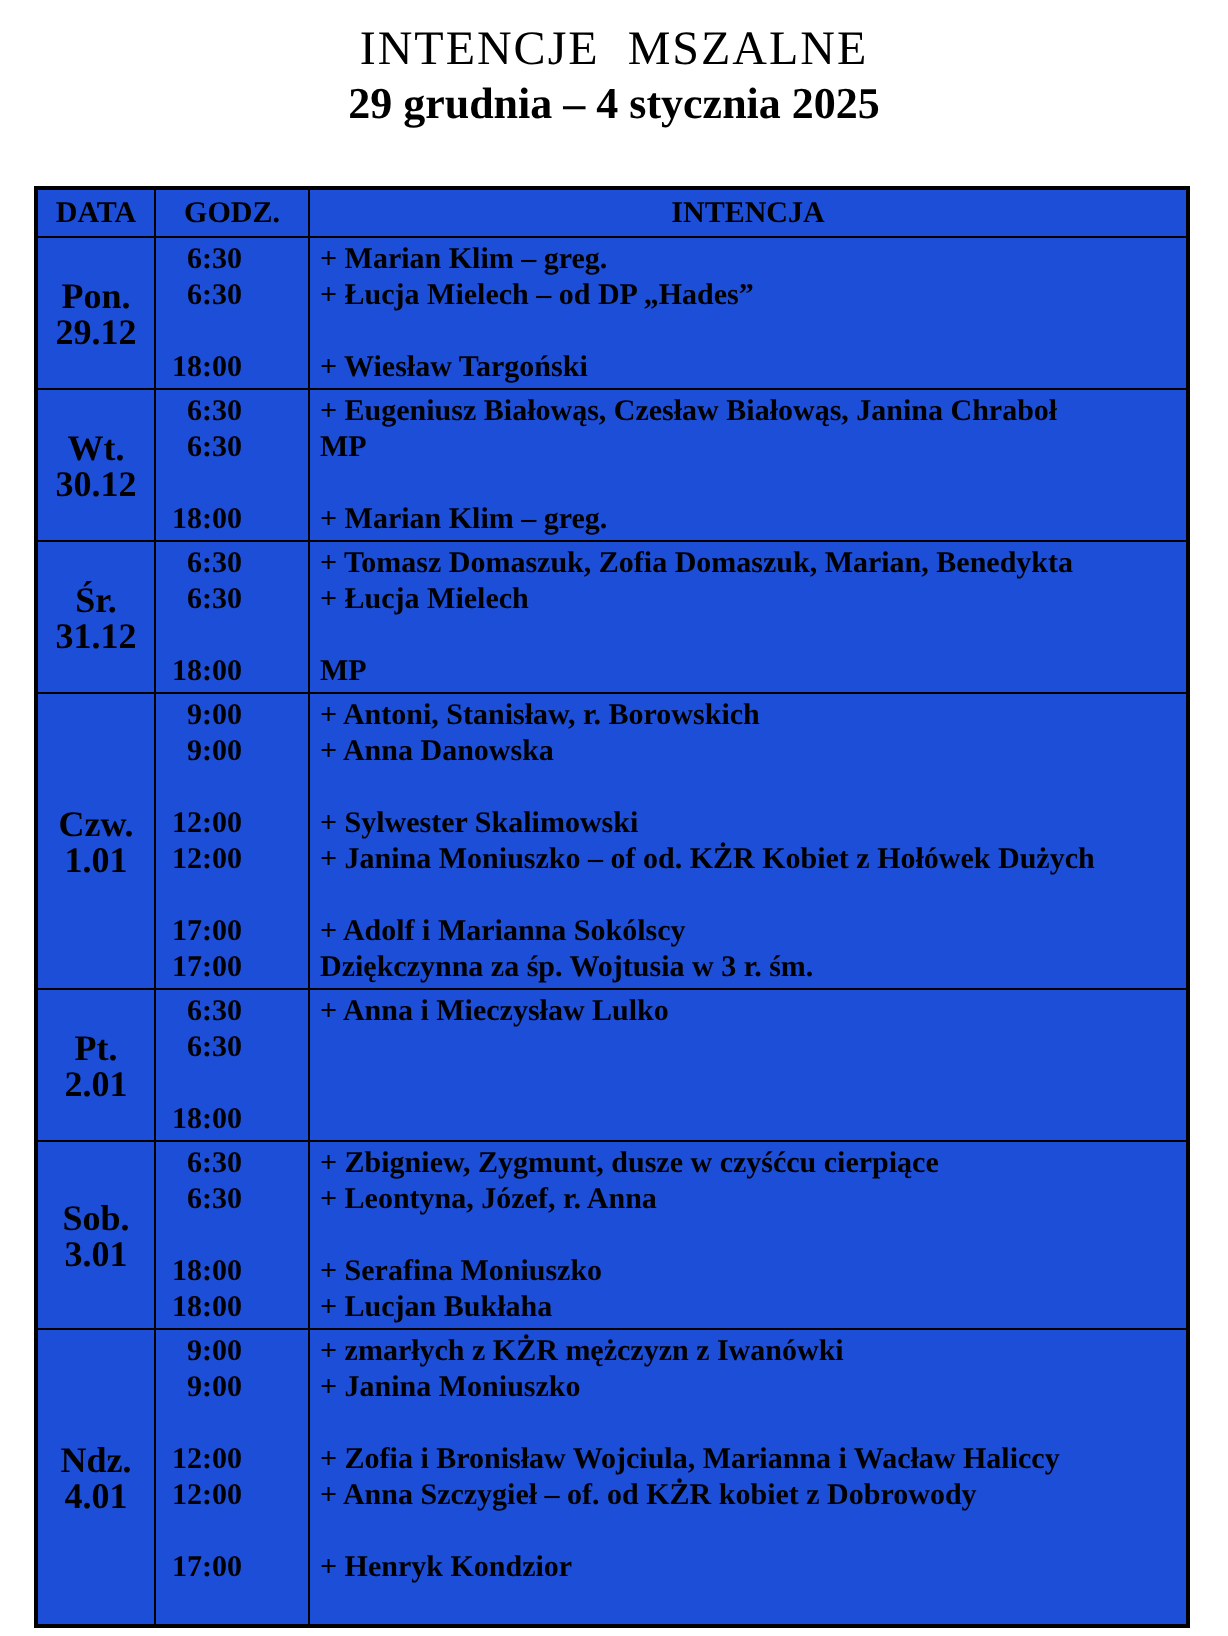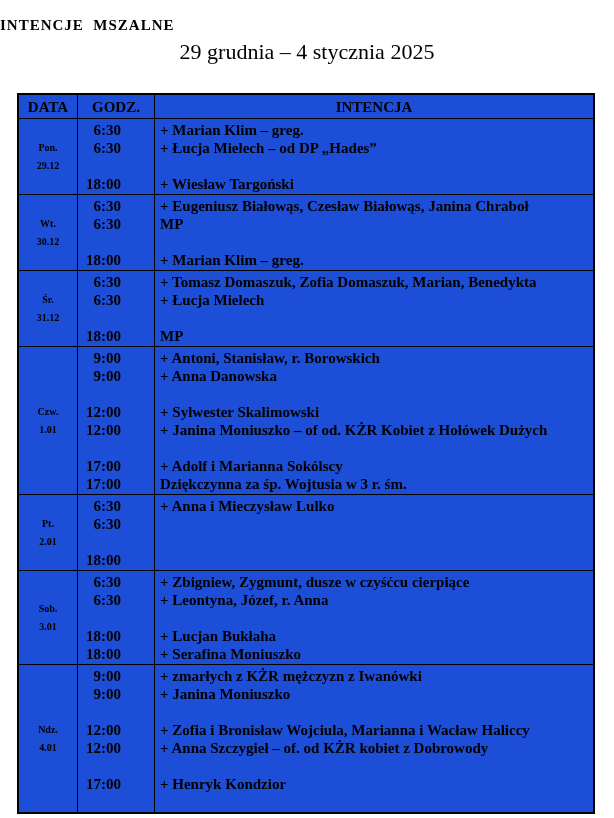--- a/index.html
+++ b/index.html
@@ -2,46 +2,46 @@
 <html><head>
 <meta charset="utf-8">
 <style>
   html,body{margin:0;padding:0;}
   body{
     width:614px;height:818px;background:#ffffff;color:#000;
     font-family:"Liberation Serif", serif;
     position:relative;overflow:hidden;
   }
   .title{
-    margin:12px 0 0 0;text-align:left;
-    font-size:15px;font-weight:700;letter-spacing:1px;
+    margin:12px 0 0 0;text-align:center;
+    font-size:24px;font-weight:400;letter-spacing:1px;
     white-space:pre;line-height:26px;
   }
   .subtitle{
     margin:1px 0 0 0;text-align:center;
-    font-size:22px;font-weight:400;line-height:26px;
+    font-size:22px;font-weight:700;line-height:26px;
   }
   .tbl{
     position:absolute;left:17px;top:93px;width:578px;
     border:2px solid #000;box-sizing:border-box;
     background:#1d4ed8;
   }
   .hrow{display:flex;border-bottom:1.5px solid #000;}
   .row{display:flex;}
   .row + .row{border-top:1.5px solid #000;}
   .c1{width:59px;border-right:1.5px solid #000;box-sizing:border-box;flex:none;}
   .c2{width:77px;border-right:1.5px solid #000;box-sizing:border-box;flex:none;}
   .c3{flex:1;min-width:0;}
   .hc{
     font-size:15px;font-weight:700;text-align:center;
     padding:3px 0 2px 0;line-height:18px;
   }
   .daycell{
     display:flex;flex-direction:column;justify-content:center;align-items:center;
-    font-size:10px;font-weight:700;line-height:18px;text-align:center;
+    font-size:18px;font-weight:700;line-height:18px;text-align:center;
   }
   .times{padding:2px 0 1px 0;}
   .texts{padding:2px 0 1px 5px;}
   .ln{
     height:18px;line-height:18px;font-size:15px;font-weight:700;
     white-space:nowrap;overflow:hidden;
   }
   .times .ln{text-align:right;padding-right:33px;}
 </style>
 </head>
@@ -170,22 +170,22 @@
         <div class="ln">6:30</div>
         <div class="ln">6:30</div>
         <div class="ln"></div>
         <div class="ln">18:00</div>
         <div class="ln">18:00</div>
       </div>
       <div class="c3 texts">
         <div class="ln">+ Zbigniew, Zygmunt, dusze w czyśćcu cierpiące</div>
         <div class="ln">+ Leontyna, Józef, r. Anna</div>
         <div class="ln"></div>
+        <div class="ln">+ Serafina Moniuszko</div>
         <div class="ln">+ Lucjan Bukłaha</div>
-        <div class="ln">+ Serafina Moniuszko</div>
       </div>
     </div>
 
     <div class="row">
       <div class="c1 daycell">
         <div>Ndz.</div>
         <div>4.01</div>
       </div>
       <div class="c2 times">
         <div class="ln">9:00</div>

